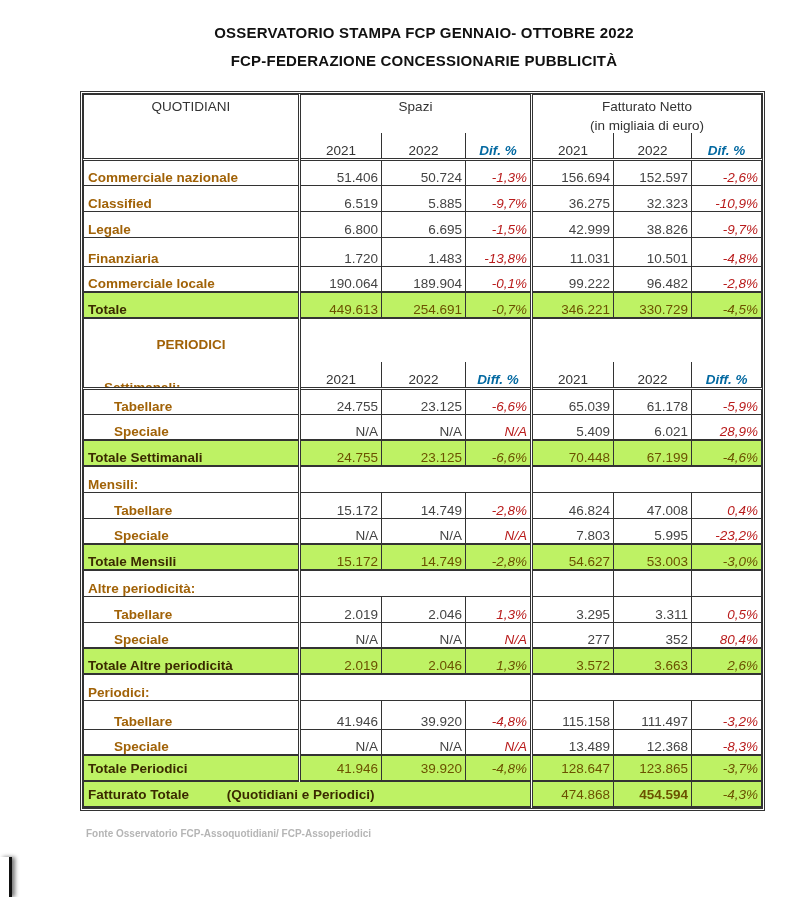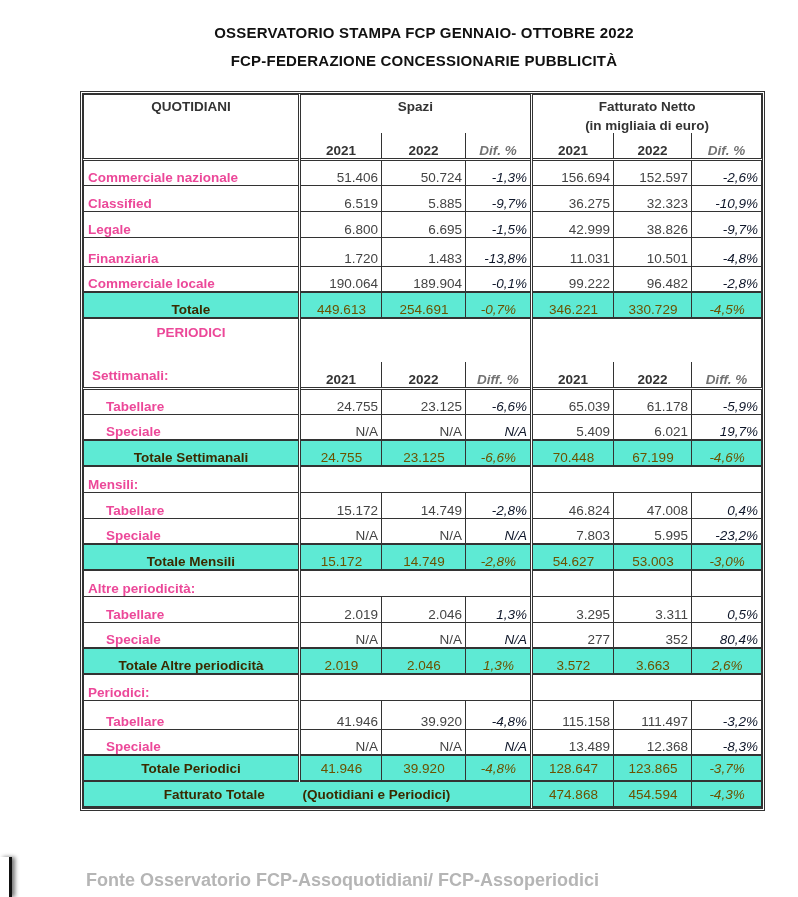--- a/index.html
+++ b/index.html
@@ -6,31 +6,31 @@
   html, body { margin: 0; padding: 0; background: #ffffff; }
   body { width: 798px; height: 897px; position: relative; overflow: hidden; font-family: "Liberation Sans", sans-serif; color: #222; }
   .title { position: absolute; left: 0; width: 798px; text-align: center; font-weight: bold; font-size: 15px; color: #111; letter-spacing: 0.2px; }
   .title1 { top: 24px; left: 25px; }
   .title2 { top: 52px; left: 25px; }
 
   .tbl-wrap { position: absolute; left: 80px; top: 91px; width: 685px; border: 3px double #333; }
   table { border-collapse: collapse; width: 100%; table-layout: fixed; font-size: 13.5px; }
   td { border: 1px solid #333; padding: 0 4px; height: 26px; vertical-align: bottom; white-space: nowrap; overflow: hidden; }
   td.num { text-align: right; color: #444; padding-right: 3px; }
-  td.pct { text-align: right; font-style: italic; color: #0f172a; padding-right: 3px; }
-  td.lbl { font-weight: bold; color: #ec4899; }
-  td.ind { padding-left: 22px; }
-  td.hdr { text-align: center; font-weight: bold; color: #333; }
-  td.hdr-i { text-align: center; font-weight: bold; font-style: italic; color: #737373; }
+  td.pct { text-align: right; font-style: italic; color: #b91c1c; padding-right: 3px; }
+  td.lbl { font-weight: bold; color: #a16207; }
+  td.ind { padding-left: 30px; }
+  td.hdr { text-align: center; font-weight: normal; color: #333; }
+  td.hdr-i { text-align: center; font-weight: bold; font-style: italic; color: #0369a1; }
   td.sep-l { border-left: 3px double #333; }
-  tr.tot td { background: #5eead4; color: #5a4000; border-top: 2px solid #333; border-bottom: 2px solid #333; text-align: center; }
+  tr.tot td { background: #bef264; color: #5a4000; border-top: 2px solid #333; border-bottom: 2px solid #333; }
   tr.tot td.lbl { color: #3a2a00; }
   tr.tot td.num, tr.tot td.pct { color: #6b5200; }
   td.top { vertical-align: top; padding-top: 4px; }
-  .src { position: absolute; left: 86px; top: 870px; font-size: 18px; font-weight: bold; color: #b5b5b5; }
+  .src { position: absolute; left: 86px; top: 828px; font-size: 10px; font-weight: bold; color: #b5b5b5; }
   .bar-left { position: absolute; left: 0; top: 857px; width: 12px; height: 40px; border-right: 3px solid #111; box-shadow: 3px 0 4px #777; }
 </style>
 </head>
 <body>
 
 <div class="title title1">OSSERVATORIO STAMPA FCP GENNAIO- OTTOBRE 2022</div>
 <div class="title title2">FCP-FEDERAZIONE CONCESSIONARIE PUBBLICITÀ</div>
 
 <div class="tbl-wrap">
 <table>
@@ -111,21 +111,21 @@
       <td class="lbl">Totale</td>
       <td class="num sep-l">449.613</td>
       <td class="num">254.691</td>
       <td class="pct">-0,7%</td>
       <td class="num sep-l">346.221</td>
       <td class="num">330.729</td>
       <td class="pct">-4,5%</td>
     </tr>
 
     <tr>
-      <td class="lbl" rowspan="2" style="height:70px; vertical-align:top; padding:4px;">
+      <td class="lbl" rowspan="2" style="height:70px; vertical-align:top; padding:16px;">
         <div style="text-align:center; padding-top:2px;">PERIODICI</div>
         <div style="position:relative; top:28px; padding-left:4px;">Settimanali:</div>
       </td>
       <td class="sep-l" colspan="3" style="height:44px; border-bottom:none;"></td>
       <td class="sep-l" colspan="3" style="border-bottom:none;"></td>
     </tr>
     <tr>
       <td class="hdr sep-l" style="border-top:none;">2021</td>
       <td class="hdr" style="border-top:none;">2022</td>
       <td class="hdr-i" style="border-top:none;">Diff. %</td>
@@ -143,21 +143,21 @@
       <td class="num">61.178</td>
       <td class="pct">-5,9%</td>
     </tr>
     <tr>
       <td class="lbl ind">Speciale</td>
       <td class="num sep-l">N/A</td>
       <td class="num">N/A</td>
       <td class="pct">N/A</td>
       <td class="num sep-l">5.409</td>
       <td class="num">6.021</td>
-      <td class="pct">19,7%</td>
+      <td class="pct">28,9%</td>
     </tr>
     <tr class="tot">
       <td class="lbl">Totale Settimanali</td>
       <td class="num sep-l">24.755</td>
       <td class="num">23.125</td>
       <td class="pct">-6,6%</td>
       <td class="num sep-l">70.448</td>
       <td class="num">67.199</td>
       <td class="pct">-4,6%</td>
     </tr>
@@ -262,21 +262,21 @@
       <td class="num" style="vertical-align:middle;">123.865</td>
       <td class="pct" style="vertical-align:middle;">-3,7%</td>
     </tr>
 
     <tr class="tot">
       <td class="lbl" colspan="4" style="height:22px; vertical-align:middle;">
         <span>Fatturato Totale</span>
         <span style="margin-left:34px;">(Quotidiani e Periodici)</span>
       </td>
       <td class="num sep-l" style="vertical-align:middle;">474.868</td>
-      <td class="num" style="vertical-align:middle;">454.594</td>
+      <td class="num" style="vertical-align:middle;font-weight:bold;">454.594</td>
       <td class="pct" style="vertical-align:middle;">-4,3%</td>
     </tr>
   </tbody>
 </table>
 </div>
 
 <div class="bar-left"></div>
 <div class="src">Fonte Osservatorio FCP-Assoquotidiani/ FCP-Assoperiodici</div>
 
 </body></html>

